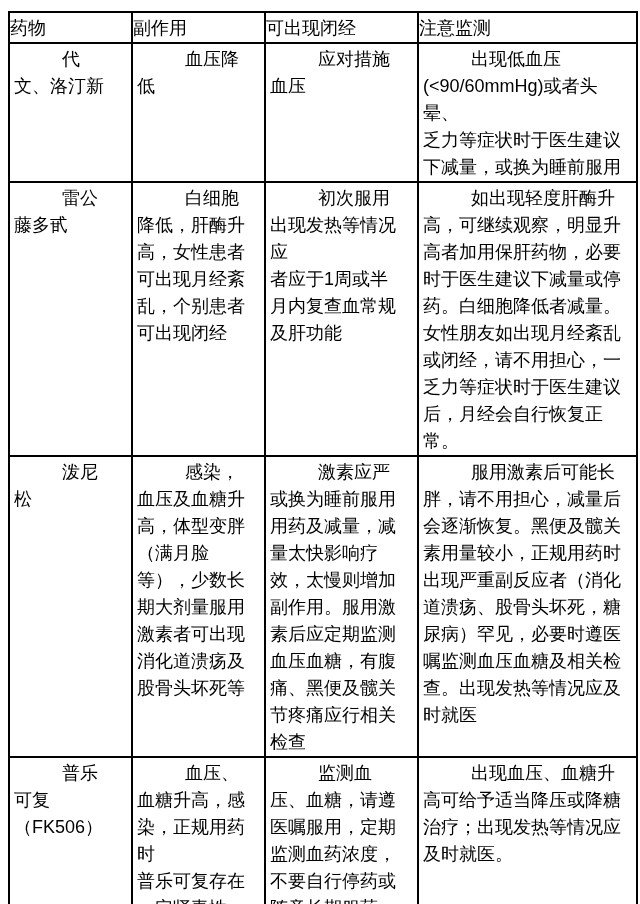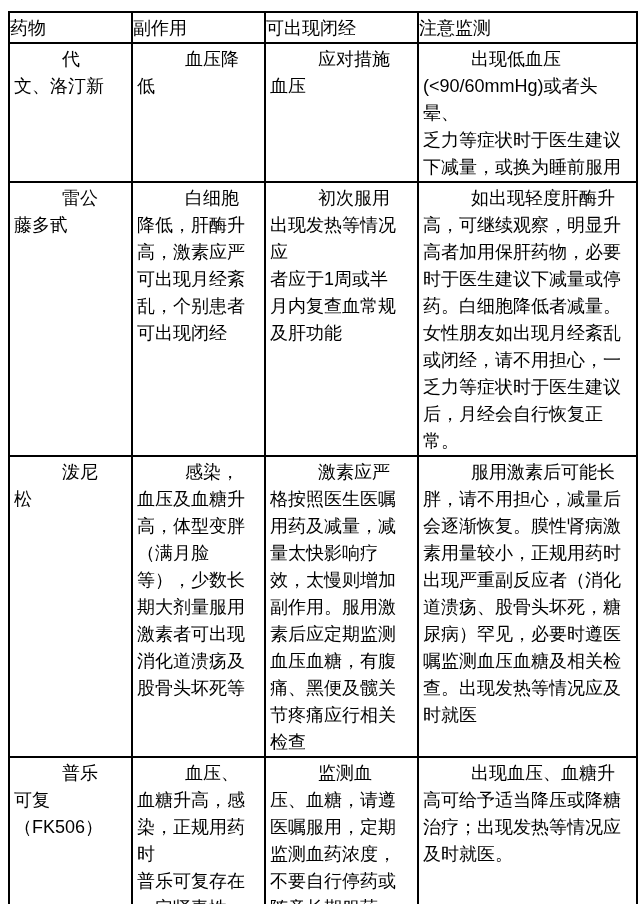--- a/index.html
+++ b/index.html
@@ -90,21 +90,21 @@
           </td>
       </tr>
       <tr class="r2">
         <td>
             <div class="cell-text">雷公
 藤多甙</div>
           </td>
         <td>
             <div class="cell-text">白细胞
 降低，肝酶升
-高，激素应严
+高，女性患者
 可出现月经紊
 乱，个别患者
 可出现闭经</div>
           </td>
         <td>
             <div class="cell-text">初次服用
 出现发热等情况应
 者应于1周或半
 月内复查血常规
 及肝功能</div>
@@ -133,35 +133,35 @@
 高，体型变胖
 （满月脸
 等），少数长
 期大剂量服用
 激素者可出现
 消化道溃疡及
 股骨头坏死等</div>
           </td>
         <td>
             <div class="cell-text">激素应严
-格按照医生医嘱
+或换为睡前服用
 用药及减量，减
 量太快影响疗
 效，太慢则增加
 副作用。服用激
 素后应定期监测
 血压血糖，有腹
 痛、黑便及髋关
 节疼痛应行相关
 检查</div>
           </td>
         <td>
             <div class="cell-text">服用激素后可能长
 胖，请不用担心，减量后
-会逐渐恢复。膜性肾病激
+会逐渐恢复。黑便及髋关
 素用量较小，正规用药时
 出现严重副反应者（消化
 道溃疡、股骨头坏死，糖
 尿病）罕见，必要时遵医
 嘱监测血压血糖及相关检
 查。出现发热等情况应及
 时就医</div>
           </td>
       </tr>
       <tr class="r4">

